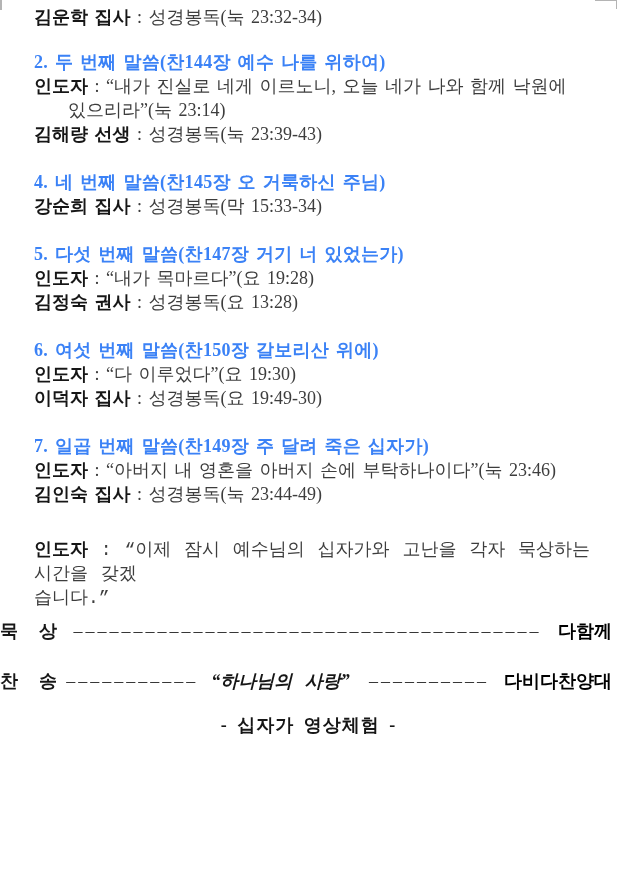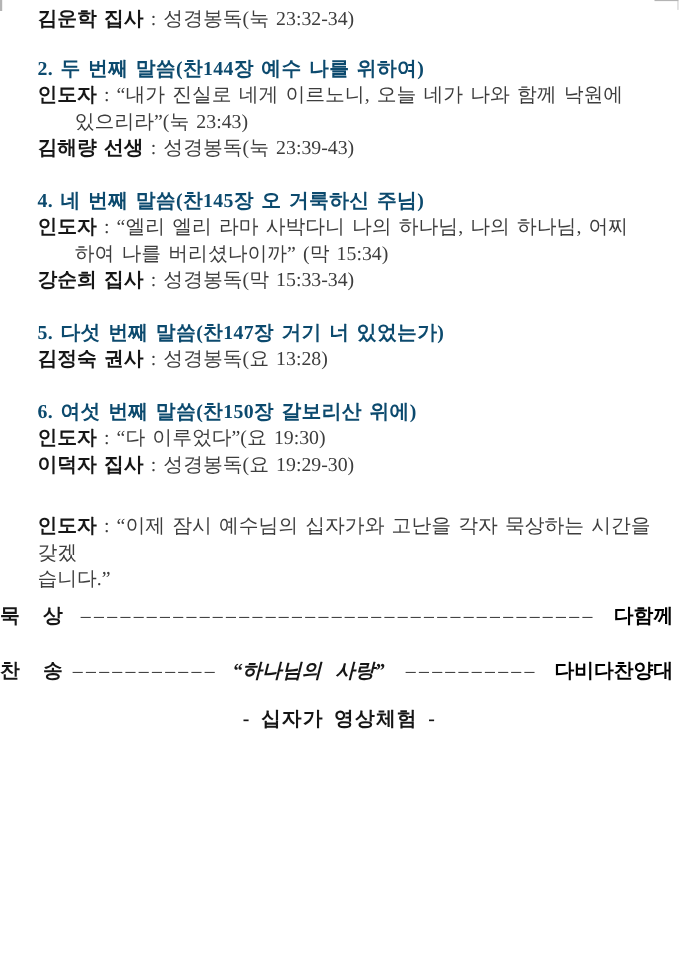--- a/index.html
+++ b/index.html
@@ -11,27 +11,27 @@
     overflow: hidden;
     font-family: "Liberation Serif", "DejaVu Serif", serif;
     font-size: 18px;
     line-height: 24px;
     color: #3d3d3d;
     word-spacing: 2px;
   }
   .content { padding: 5px 24px 0 34px; }
   p { margin: 0; }
   .b { font-weight: bold; color: #161616; }
-  .heading { font-weight: bold; color: #0c4a6e; letter-spacing: 0.3px; }
+  .heading { font-weight: bold; color: #3b82f6; letter-spacing: 0.3px; }
   .sep { white-space: pre; }
   .txt { white-space: pre-line; }
   .sec { margin-top: 24px; }
   .sec-first { margin-top: 21px; }
   .hang { padding-left: 34px; text-indent: -34px; }
-  .closing { margin-top: 32px; }
+  .closing { margin-top: 32px; font-family: Liberation Mono, monospace; }
   
   .prow {
     display: flex;
     align-items: baseline;
     line-height: 26px;
     padding: 0 5px 0 0;
   }
   .prow-meditation { margin-top: 8px; }
   .prow-hymn { margin-top: 24px; }
   .prow .w1 { font-weight: bold; color: #161616; }
@@ -69,43 +69,47 @@
   <div class="tick-left"></div>
   <div class="corner-tr"></div>
 
   <div class="content">
 
     <p class="line hang"><span class="b">김운학 집사</span><span class="sep"> : </span><span class="txt">성경봉독(눅 23:32-34)</span></p>
 
     <div class="sec sec-first">
       <p class="heading">2. 두 번째 말씀(찬144장 예수 나를 위하여)</p>
       <p class="line hang"><span class="b">인도자</span><span class="sep"> : </span><span class="txt">“내가 진실로 네게 이르노니, 오늘 네가 나와 함께 낙원에
-있으리라”(눅 23:43)</span></p>
+있으리라”(눅 23:14)</span></p>
       <p class="line hang"><span class="b">김해량 선생</span><span class="sep"> : </span><span class="txt">성경봉독(눅 23:39-43)</span></p>
     </div>
 
 
     <div class="sec">
       <p class="heading">4. 네 번째 말씀(찬145장 오 거룩하신 주님)</p>
-      <p class="line hang"><span class="b">인도자</span><span class="sep"> : </span><span class="txt">“엘리 엘리 라마 사박다니 나의 하나님, 나의 하나님, 어찌
-하여 나를 버리셨나이까” (막 15:34)</span></p>
       <p class="line hang"><span class="b">강순희 집사</span><span class="sep"> : </span><span class="txt">성경봉독(막 15:33-34)</span></p>
     </div>
 
     <div class="sec">
       <p class="heading">5. 다섯 번째 말씀(찬147장 거기 너 있었는가)</p>
+      <p class="line hang"><span class="b">인도자</span><span class="sep"> : </span><span class="txt">“내가 목마르다”(요 19:28)</span></p>
       <p class="line hang"><span class="b">김정숙 권사</span><span class="sep"> : </span><span class="txt">성경봉독(요 13:28)</span></p>
     </div>
 
     <div class="sec">
       <p class="heading">6. 여섯 번째 말씀(찬150장 갈보리산 위에)</p>
       <p class="line hang"><span class="b">인도자</span><span class="sep"> : </span><span class="txt">“다 이루었다”(요 19:30)</span></p>
-      <p class="line hang"><span class="b">이덕자 집사</span><span class="sep"> : </span><span class="txt">성경봉독(요 19:29-30)</span></p>
+      <p class="line hang"><span class="b">이덕자 집사</span><span class="sep"> : </span><span class="txt">성경봉독(요 19:49-30)</span></p>
     </div>
 
+    <div class="sec">
+      <p class="heading">7. 일곱 번째 말씀(찬149장 주 달려 죽은 십자가)</p>
+      <p class="line hang"><span class="b">인도자</span><span class="sep"> : </span><span class="txt">“아버지 내 영혼을 아버지 손에 부탁하나이다”(눅 23:46)</span></p>
+      <p class="line hang"><span class="b">김인숙 집사</span><span class="sep"> : </span><span class="txt">성경봉독(눅 23:44-49)</span></p>
+    </div>
 
     <p class="line closing"><span class="b">인도자</span><span class="sep"> : </span><span class="txt">“이제 잠시 예수님의 십자가와 고난을 각자 묵상하는 시간을 갖겠
 습니다.”</span></p>
 
   </div>
 
   <div class="prow prow-meditation">
     <span class="w1">묵</span>
     <span class="w2">상</span>
     <span class="dashfill">–––––––––––––––––––––––––––––––––––––––</span>

